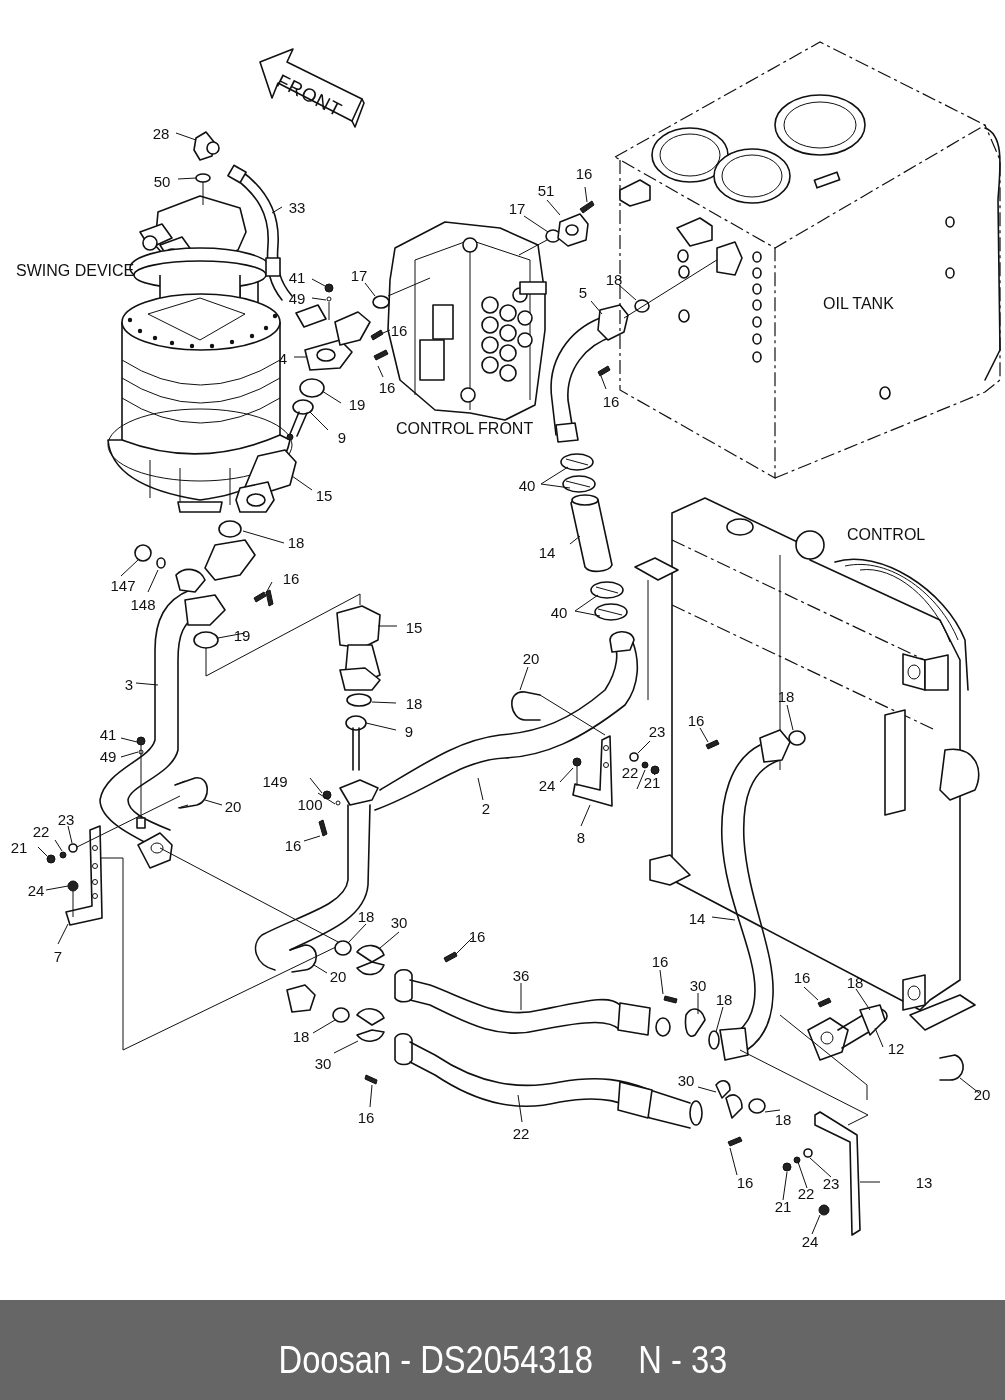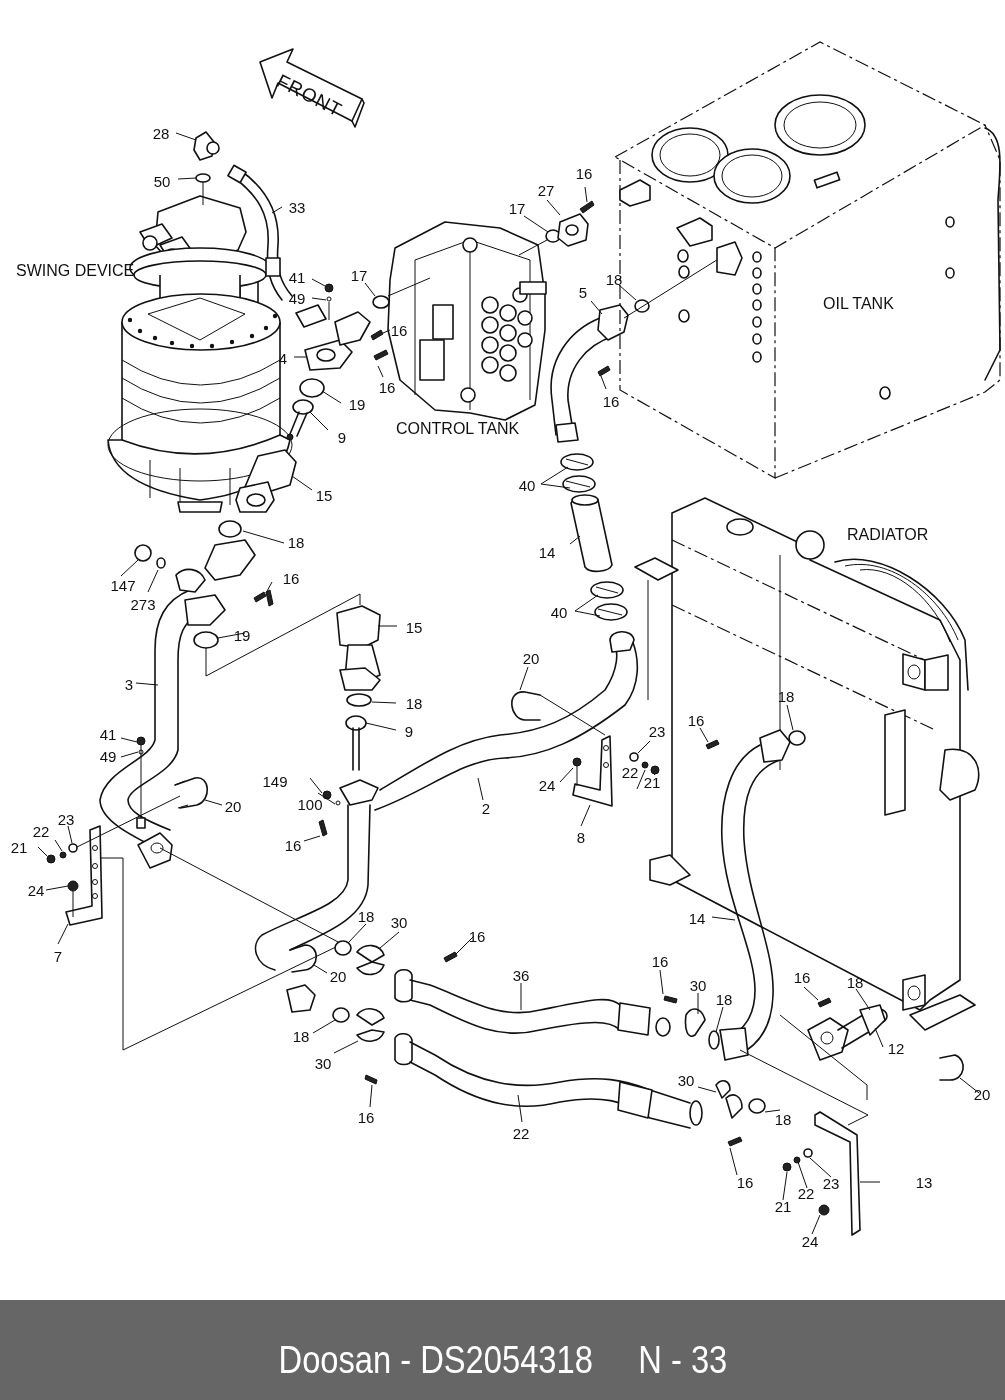--- a/index.html
+++ b/index.html
@@ -450,48 +450,48 @@
     <line x1="880" y1="1182" x2="860" y2="1182"></line>
     <line x1="807" y1="1188" x2="798" y2="1162"></line>
     <line x1="783" y1="1200" x2="787" y2="1172"></line>
     <line x1="812" y1="1234" x2="820" y2="1215"></line>
   </g>
 </svg>
 
 <div class="front-text">FRONT</div>
 
 <div class="assy" style="left:16px;top:263px;">SWING DEVICE</div>
-<div class="assy" style="left:396px;top:421px;">CONTROL TANK</div>
+<div class="assy" style="left:396px;top:421px;">CONTROL FRONT</div>
 <div class="assy" style="left:823px;top:296px;">OIL TANK</div>
-<div class="assy" style="left:847px;top:527px;">RADIATOR</div>
+<div class="assy" style="left:847px;top:527px;">CONTROL</div>
 
 <div class="callout" style="left:161px;top:133px;">28</div>
 <div class="callout" style="left:162px;top:181px;">50</div>
 <div class="callout" style="left:297px;top:207px;">33</div>
 <div class="callout" style="left:297px;top:277px;">41</div>
 <div class="callout" style="left:297px;top:298px;">49</div>
 <div class="callout" style="left:359px;top:275px;">17</div>
 <div class="callout" style="left:399px;top:330px;">16</div>
 <div class="callout" style="left:283px;top:358px;">4</div>
 <div class="callout" style="left:387px;top:387px;">16</div>
 <div class="callout" style="left:357px;top:404px;">19</div>
 <div class="callout" style="left:342px;top:437px;">9</div>
 <div class="callout" style="left:324px;top:495px;">15</div>
-<div class="callout" style="left:546px;top:190px;">27</div>
+<div class="callout" style="left:546px;top:190px;">51</div>
 <div class="callout" style="left:584px;top:173px;">16</div>
 <div class="callout" style="left:517px;top:208px;">17</div>
 <div class="callout" style="left:614px;top:279px;">18</div>
 <div class="callout" style="left:583px;top:292px;">5</div>
 <div class="callout" style="left:611px;top:401px;">16</div>
 <div class="callout" style="left:527px;top:485px;">40</div>
 <div class="callout" style="left:547px;top:552px;">14</div>
 <div class="callout" style="left:559px;top:612px;">40</div>
 <div class="callout" style="left:296px;top:542px;">18</div>
 <div class="callout" style="left:123px;top:585px;">147</div>
-<div class="callout" style="left:143px;top:604px;">273</div>
+<div class="callout" style="left:143px;top:604px;">148</div>
 <div class="callout" style="left:291px;top:578px;">16</div>
 <div class="callout" style="left:242px;top:635px;">19</div>
 <div class="callout" style="left:414px;top:627px;">15</div>
 <div class="callout" style="left:129px;top:684px;">3</div>
 <div class="callout" style="left:414px;top:703px;">18</div>
 <div class="callout" style="left:409px;top:731px;">9</div>
 <div class="callout" style="left:108px;top:734px;">41</div>
 <div class="callout" style="left:108px;top:756px;">49</div>
 <div class="callout" style="left:275px;top:781px;">149</div>
 <div class="callout" style="left:310px;top:804px;">100</div>

